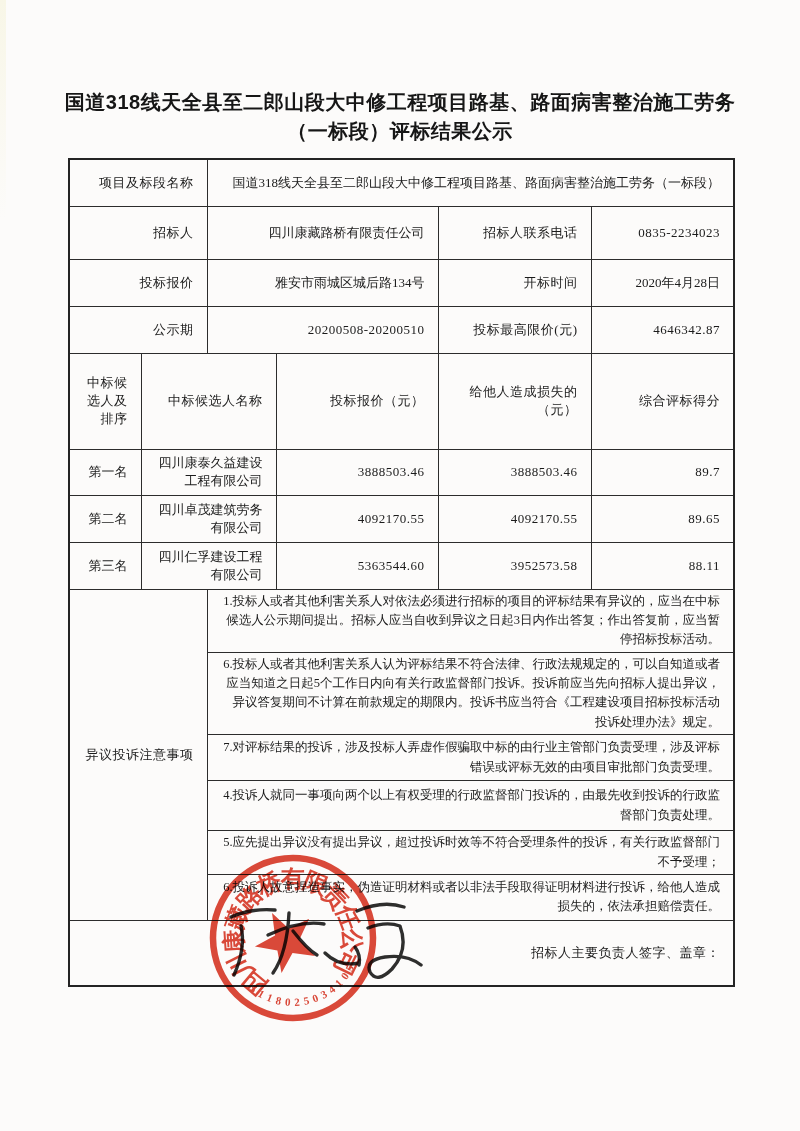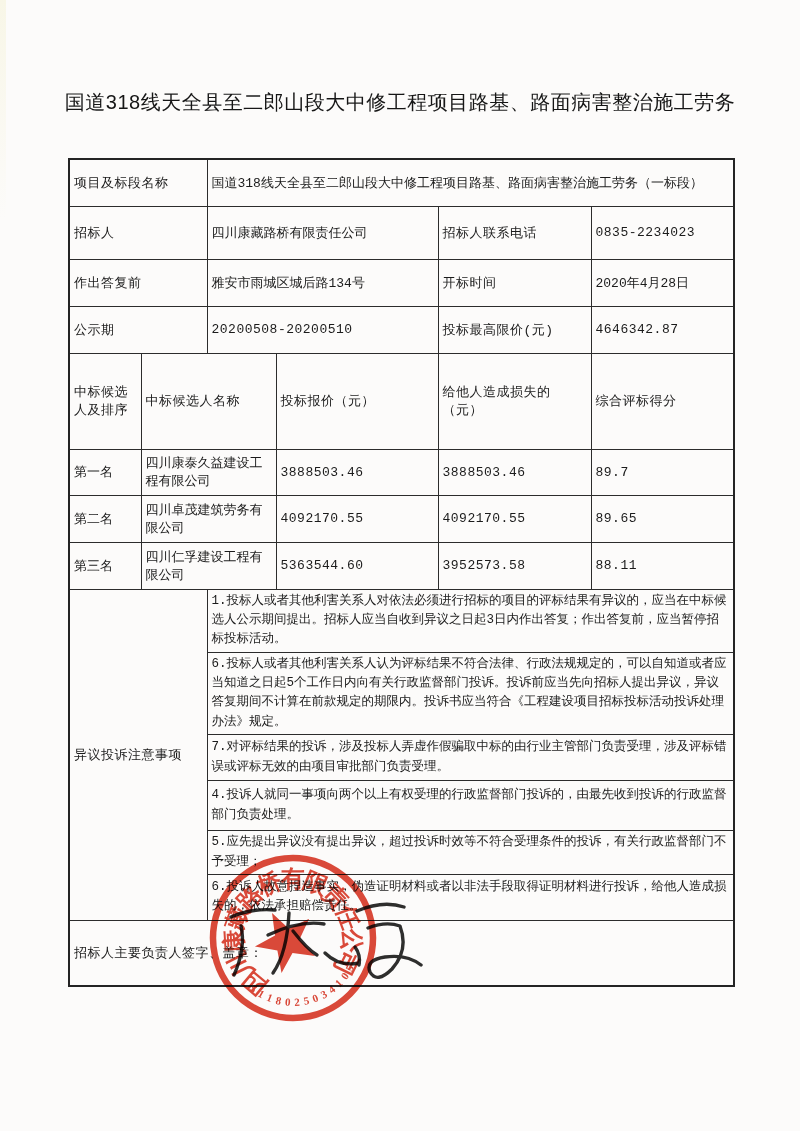--- a/index.html
+++ b/index.html
@@ -15,40 +15,39 @@
   }
   .scan-edge{
     position:absolute;left:0;top:0;width:6px;height:220px;
     background:linear-gradient(#f7f5e2,#fcfbfa);
     opacity:.8;
   }
   .doc-title{
     position:absolute;left:40px;right:40px;top:88px;
     text-align:center;
     font-family:"Liberation Sans","DejaVu Sans",sans-serif;
-    font-weight:normal;
+    font-weight:bold;
     font-size:20px;line-height:29px;
     letter-spacing:.5px;
     color:#161616;
   }
   table.doc{
     position:absolute;left:68px;top:158px;
     width:665px;
     border-collapse:collapse;
     table-layout:fixed;
     font-size:13px;
     color:#1b1b1b;
   }
   table.doc td{
     border:1px solid #2c2c2c;
-    text-align:left;
+    text-align:right;
     vertical-align:middle;
-    padding:2px 4px;
+    padding:2px 13px;
     word-break:break-all;
-    font-family:Liberation Mono, monospace;
   }
   table.doc{border:2px solid #242424;}
   td.lab{letter-spacing:.5px;}
   td.left{text-align:left;padding-left:8px;padding-right:8px;}
   td.item{
     text-align:left;
     font-size:12.5px;
     line-height:1.55;
     padding:5px 9px;
     vertical-align:middle;
@@ -76,20 +75,21 @@
   }
 </style>
 </head>
 <body>
 
 <div class="page">
   <div class="scan-edge"></div>
 
   <div class="doc-title">
     <div>国道318线天全县至二郎山段大中修工程项目路基、路面病害整治施工劳务</div>
+    <div>（一标段）评标结果公示</div>
   </div>
 
   <table class="doc">
     <colgroup>
       <col style="width:72px">
         <col style="width:66px">
         <col style="width:69px">
       <col style="width:162px">
         <col style="width:153px">
         <col style="width:143px">
@@ -102,21 +102,21 @@
       </tr>
 
       <tr style="height:53px">
         <td class="lab" colspan="2">招标人</td>
         <td colspan="2">四川康藏路桥有限责任公司</td>
         <td class="lab">招标人联系电话</td>
         <td class="num">0835-2234023</td>
       </tr>
 
       <tr style="height:47px">
-        <td class="lab" colspan="2">作出答复前</td>
+        <td class="lab" colspan="2">投标报价</td>
         <td colspan="2">雅安市雨城区城后路134号</td>
         <td class="lab">开标时间</td>
         <td>2020年4月28日</td>
       </tr>
 
       <tr style="height:47px">
         <td class="lab" colspan="2">公示期</td>
         <td class="num" colspan="2">20200508-20200510</td>
         <td class="lab">投标最高限价(元)</td>
         <td class="num">4646342.87</td>

